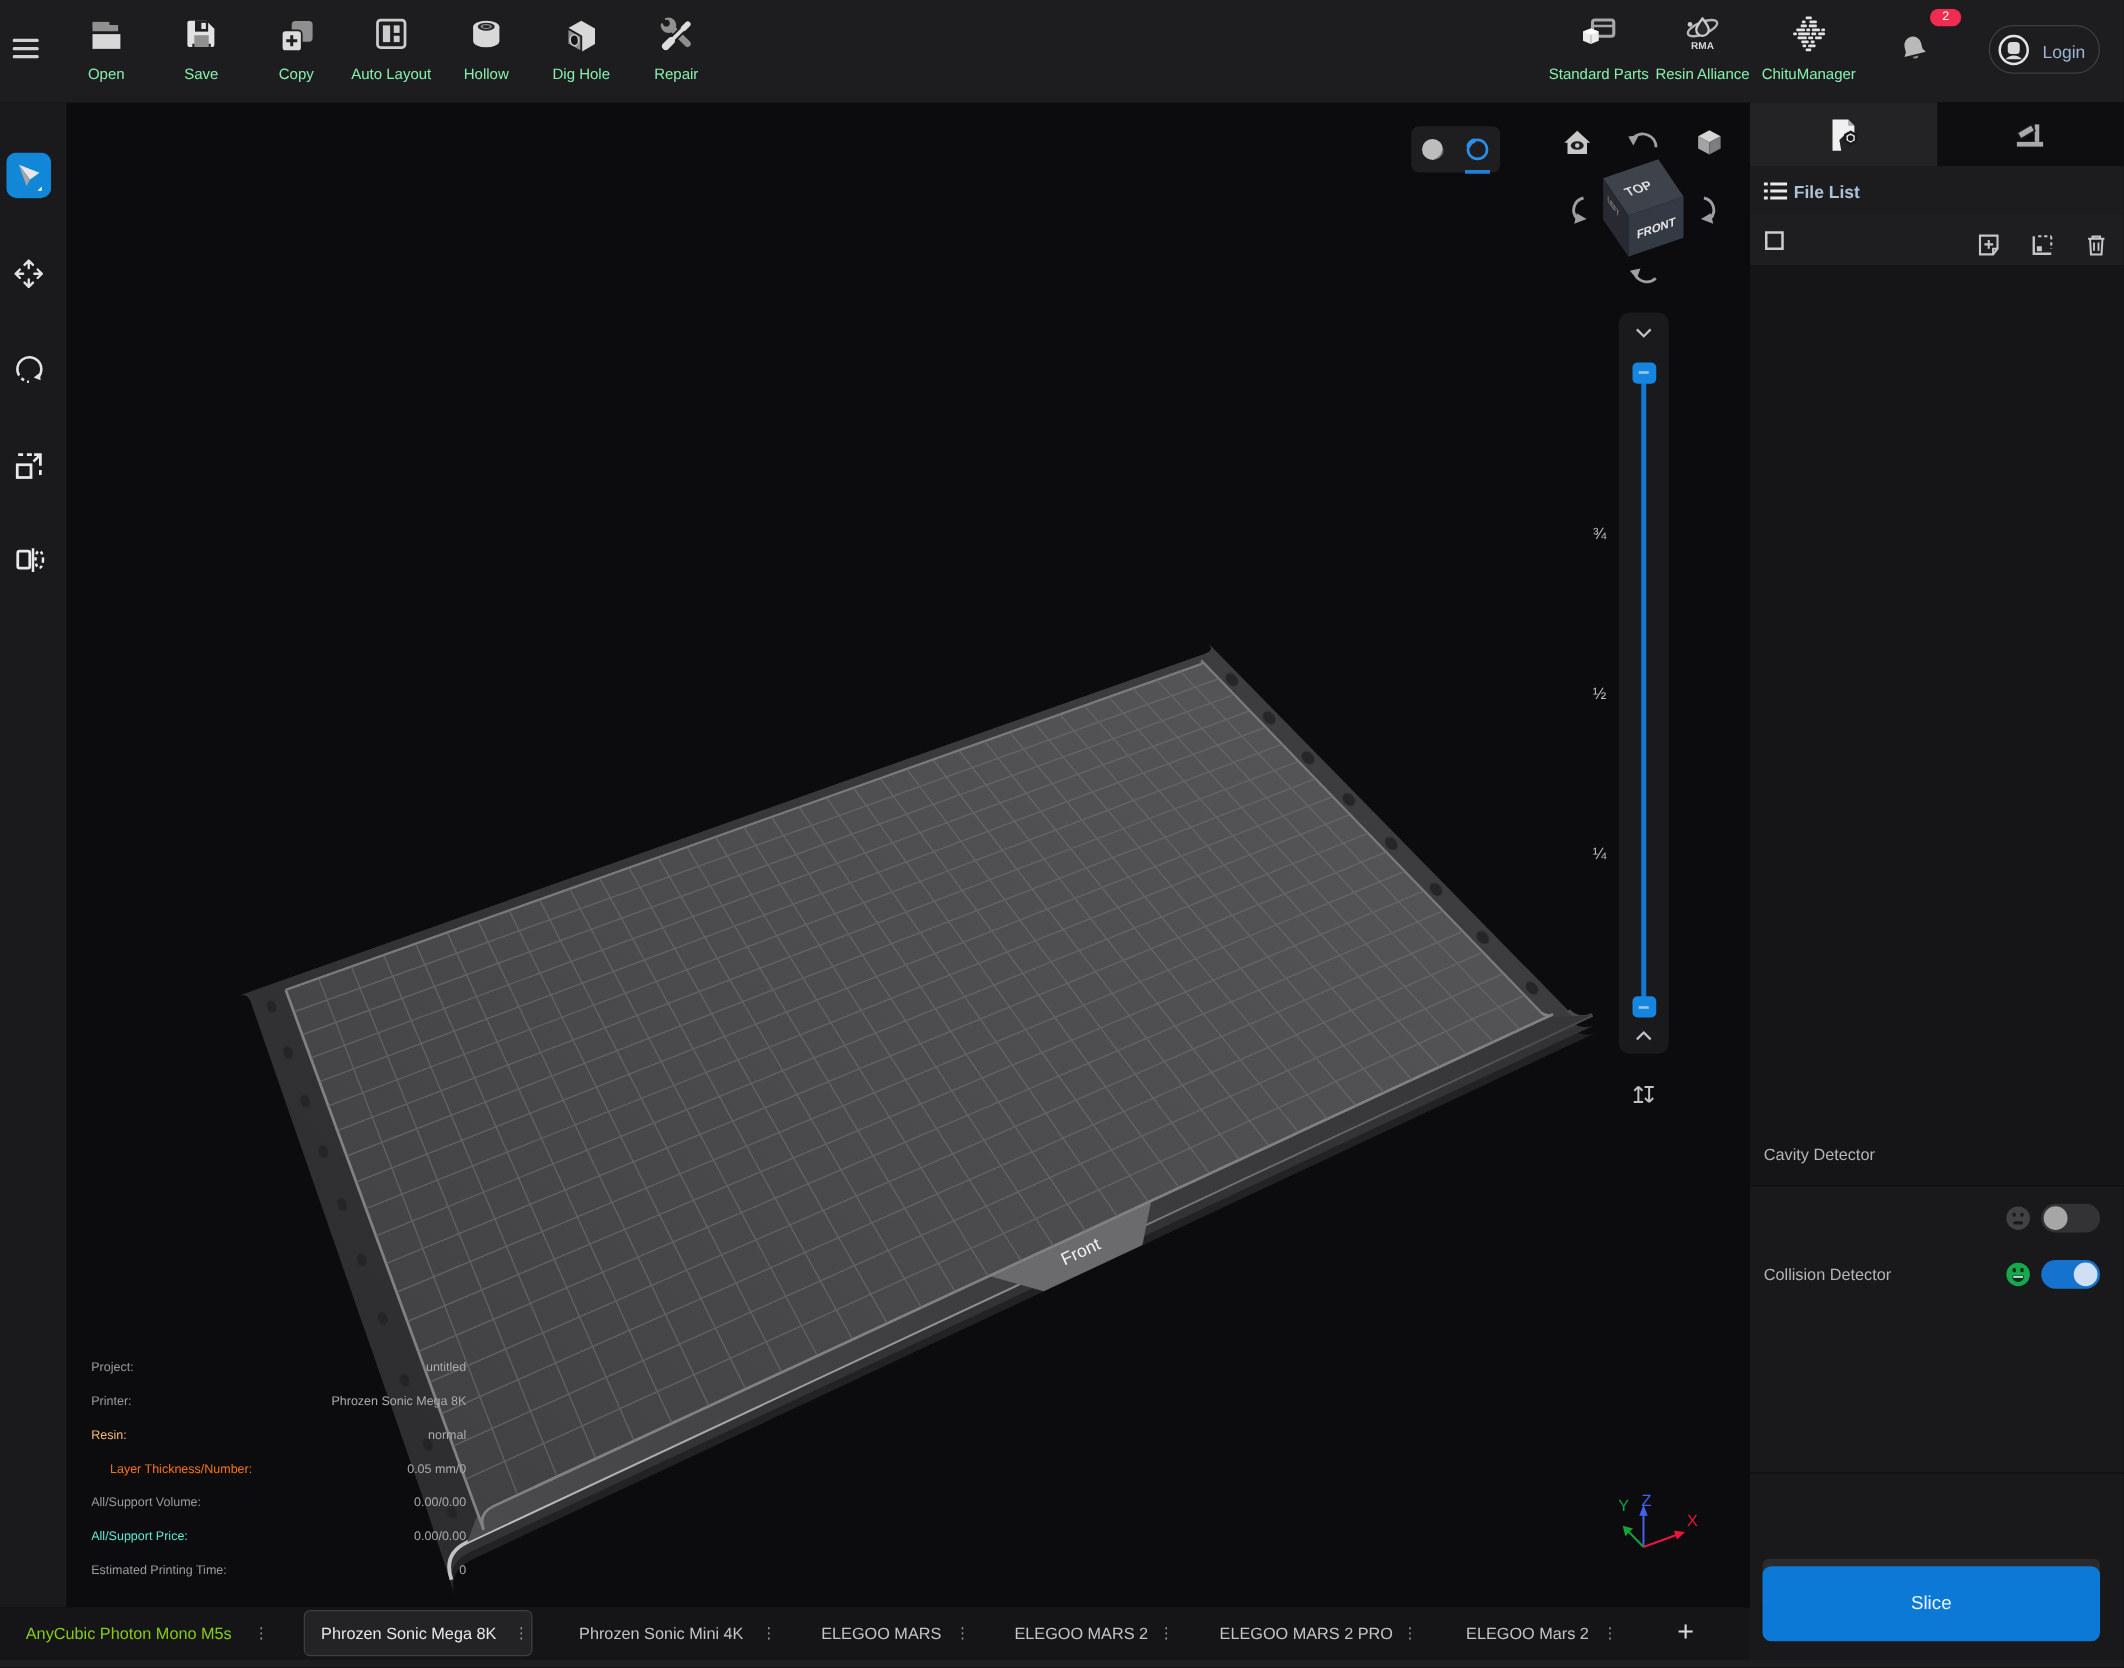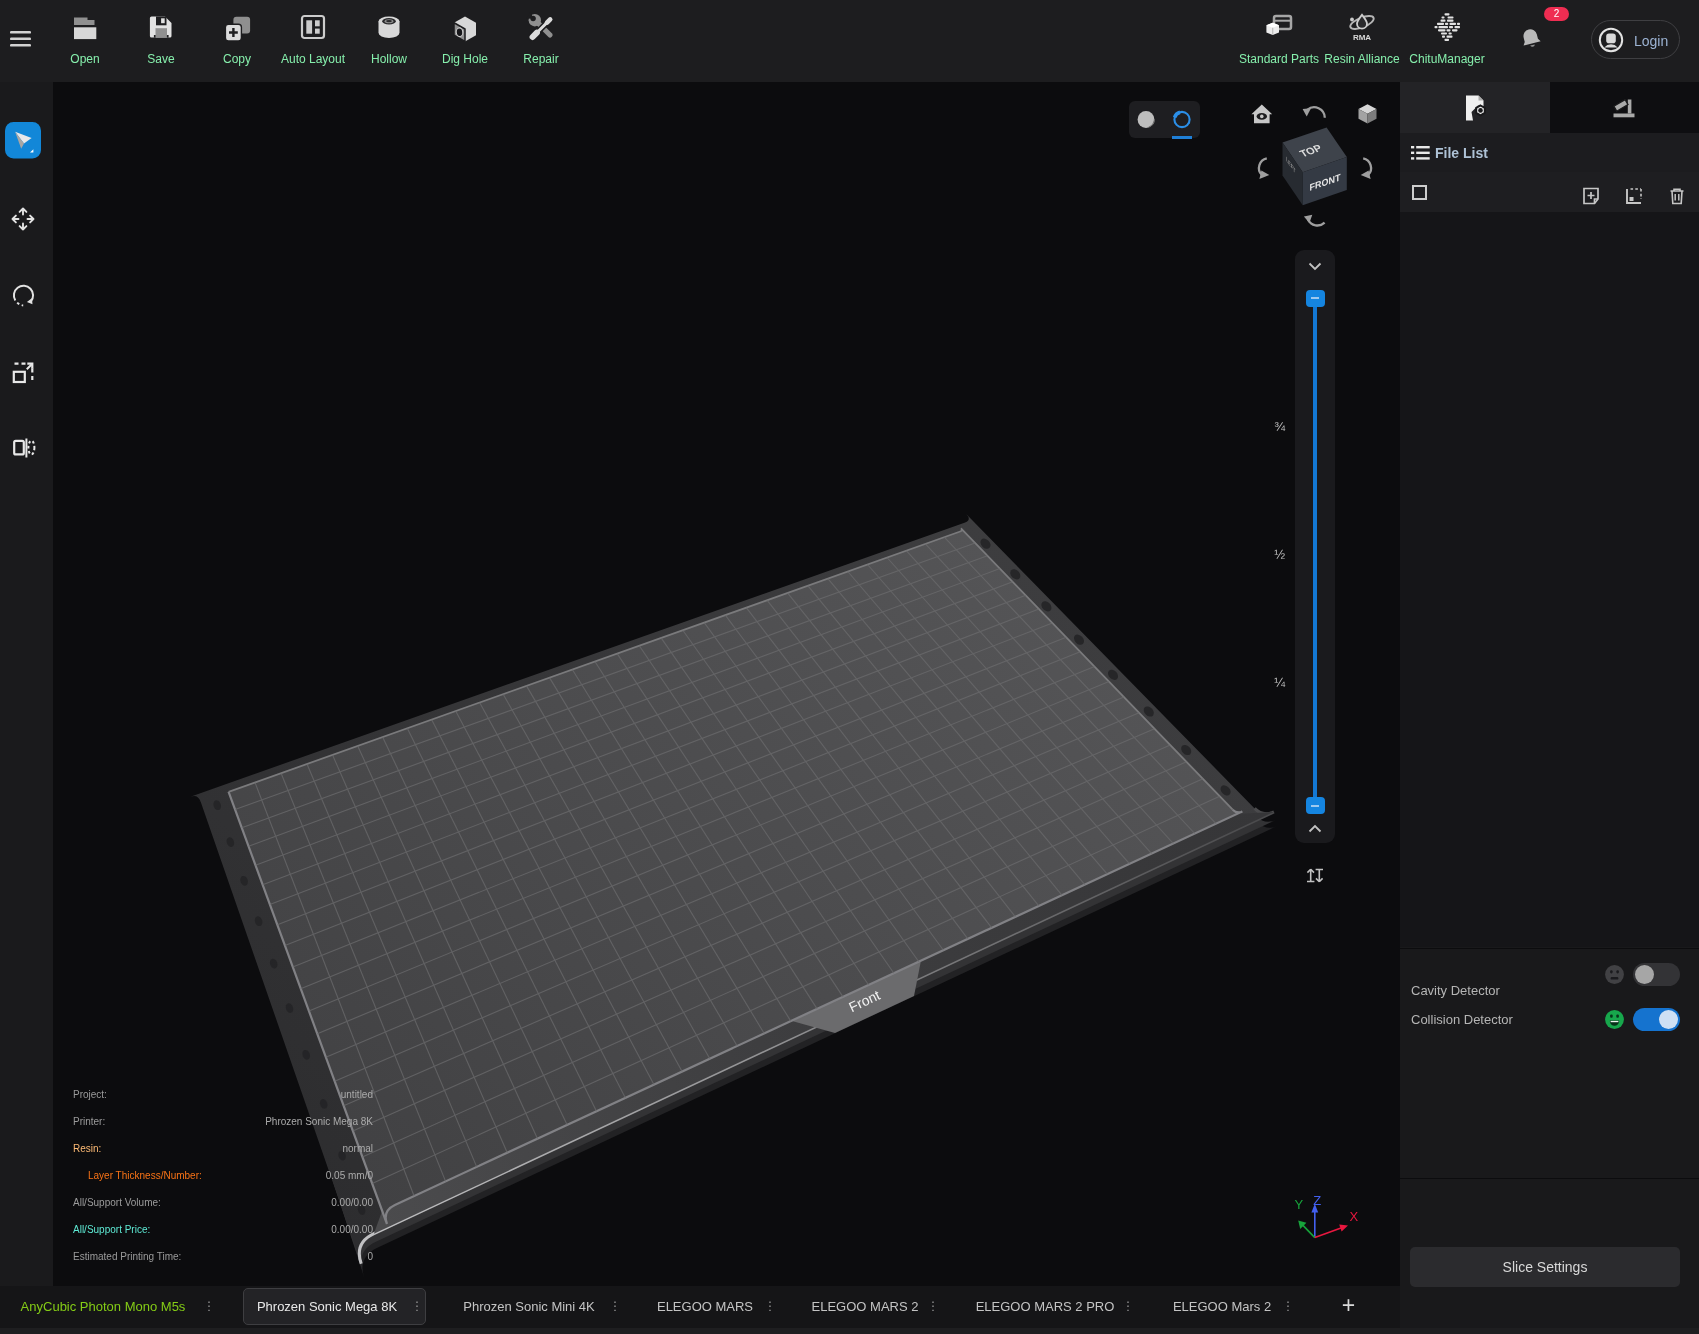--- a/index.html
+++ b/index.html
@@ -378,21 +378,21 @@
         <path d="M3 3 v14 h14" fill="none" stroke="#c6c6c6" stroke-width="1.9"></path>
         <path d="M6.5 3 h10.5 M17 3 v10" fill="none" stroke="#c6c6c6" stroke-width="1.6" stroke-dasharray="2.6 2.2"></path>
         <rect x="5.5" y="11" width="4" height="4" fill="#c6c6c6"></rect>
       </svg></div>
     <div style="position:absolute;left:267px;top:104px;"><svg width="20" height="20" viewBox="0 0 20 20">
         <path d="M3.5 5 h13 M7 5 v-1.8 h6 v1.8 M5 5 l0.8 12.5 h8.4 l0.8-12.5" fill="none" stroke="#c6c6c6" stroke-width="1.6"></path>
         <path d="M8.2 8 v6.5 M11.8 8 v6.5" stroke="#c6c6c6" stroke-width="1.5"></path>
       </svg></div>
     <div style="position:absolute;left:0;top:130px;width:299px;height:735px;background:#151518;"></div>
     <div style="position:absolute;left:0;top:866px;width:299px;height:1px;background:#0c0c0e;"></div>
-    <div class="srow" style="left:11px;top:901px;font-size:13px;color:#b5b5b5;">Cavity Detector</div>
+    <div class="srow" style="left:11px;top:834px;font-size:13px;color:#b5b5b5;">Cavity Detector</div>
     <div style="position:absolute;left:204px;top:882px;"><svg width="21" height="21" viewBox="0 0 21 21">
         <circle cx="10.5" cy="10.5" r="9.4" fill="#414144"></circle>
         <rect x="6.1" y="6.2" width="2.5" height="3.2" rx="1.1" fill="#1b1b1e"></rect>
         <rect x="12.4" y="6.2" width="2.5" height="3.2" rx="1.1" fill="#1b1b1e"></rect>
         <rect x="6.6" y="13" width="7.8" height="2.6" rx="1.2" fill="#1b1b1e"></rect>
       </svg></div>
     <div style="position:absolute;left:233px;top:881px;">
       <div style="position:relative;width:47px;height:23px;border-radius:12px;background:#333336;">
         <div style="position:absolute;left:2px;top:2px;width:19px;height:19px;border-radius:50%;background:#a6a6a6;"></div>
       </div>
@@ -405,20 +405,21 @@
         <path d="M5.9 11.4 h9.2 v1.2 a4.6 4.1 0 0 1 -9.2 0 z" fill="#07331a"></path>
         <rect x="6.6" y="11.9" width="7.8" height="1.3" fill="#e8f4ec"></rect>
       </svg></div>
     <div style="position:absolute;left:233px;top:926px;">
       <div style="position:relative;width:47px;height:23px;border-radius:12px;background:#1573cf;">
         <div style="position:absolute;right:2px;top:2px;width:19px;height:19px;border-radius:50%;background:#cfe0f4;"></div>
       </div>
     </div>
     <div style="position:absolute;left:0;top:1096px;width:299px;height:1px;background:#0c0c0e;"></div>
     <div style="position:absolute;left:10px;top:1117px;width:270px;height:40px;border-radius:5px;background:#2b2b2e;color:#d8d8d8;font-size:14px;text-align:center;line-height:40px;margin-top:48px;">Slice Settings</div>
+    <div style="position:absolute;left:10px;top:1171px;width:270px;height:60px;border-radius:7px;background:#0b79d5;color:#eaf3fc;font-size:15px;text-align:center;line-height:60px;">Slice</div>
   </div>
 <div style="position:absolute;left:1295px;top:250px;width:40px;height:593px;border-radius:9px;background:#1a1a1d;"></div>
 <div style="position:absolute;left:1313px;top:300px;width:4px;height:506px;background:#1378d4;"></div>
 <div style="position:absolute;left:1305.5px;top:289.5px;width:19px;height:17px;border-radius:4px;background:#1585e0;">
     <div style="position:absolute;left:5.5px;top:7.5px;width:8px;height:2px;background:#9ec9ef;"></div>
   </div>
 <div style="position:absolute;left:1305.5px;top:797.0px;width:19px;height:17px;border-radius:4px;background:#1585e0;">
     <div style="position:absolute;left:5.5px;top:7.5px;width:8px;height:2px;background:#9ec9ef;"></div>
   </div>
 <svg width="40" height="640" viewBox="0 0 40 640" style="position:absolute;left:1295px;top:250px">

